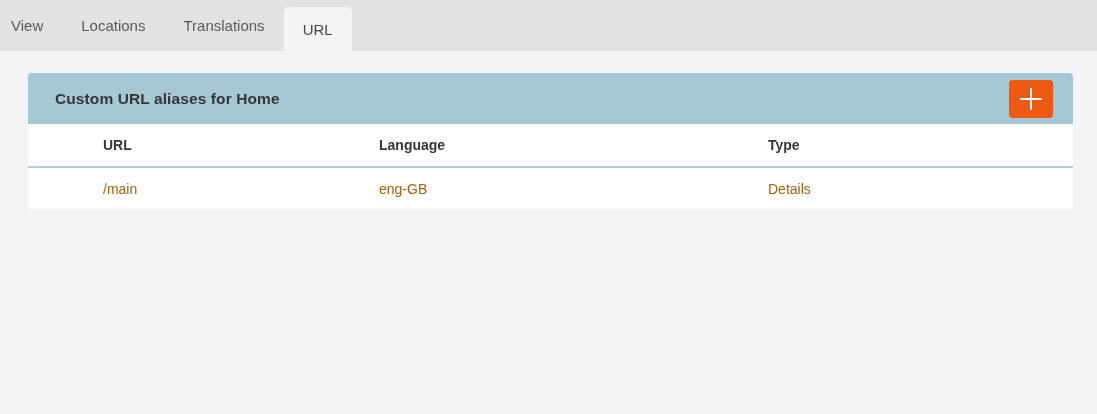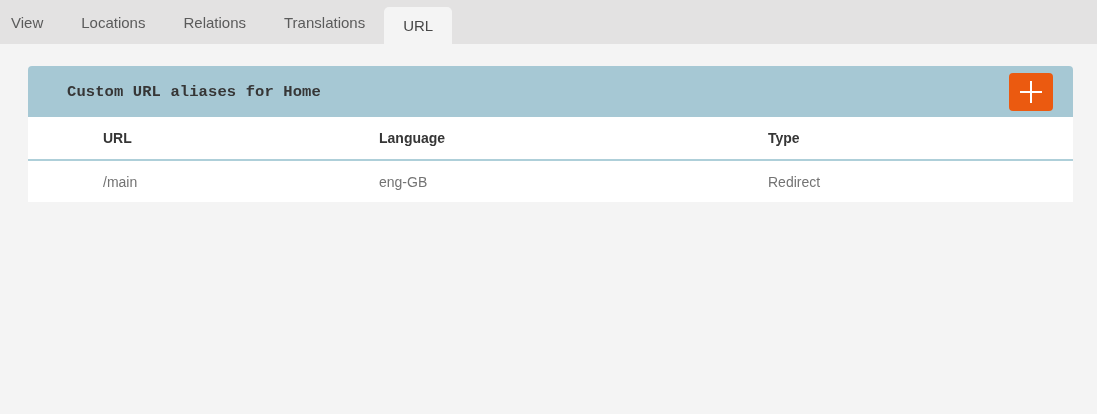--- a/index.html
+++ b/index.html
@@ -7,21 +7,21 @@
   body {
     width: 1097px;
     height: 414px;
     background: var(--page-bg, #f4f4f4);
     font-family: "Liberation Sans", sans-serif;
     overflow: hidden;
   }
 
   
   .tabbar {
-    height: 44px;
+    height: 51px;
     background: var(--tabbar-bg, #e3e2e2);
     display: flex;
     align-items: stretch;
   }
   .tab {
     display: flex;
     align-items: center;
     padding: 0 19px;
     font-size: 15px;
     color: #5b5b5b;
@@ -44,26 +44,25 @@
   .panel-header {
     height: 51px;
     background: var(--panel-header, #a6c8d4);
     border-radius: 4px 4px 0 0;
     display: flex;
     align-items: center;
     justify-content: space-between;
     padding: 0 20px 0 21px;
   }
   .panel-title {
-    margin: 18px;
+    margin: 6px;
     font-size: 15.5px;
     font-weight: bold;
     color: #363636;
     letter-spacing: 0.1px;
-    font-family: Liberation Mono, monospace;
   }
   .add-btn {
     width: 44px;
     height: 38px;
     background: var(--add-button, #eb5a10);
     border: none;
     border-radius: 4px;
     display: flex;
     align-items: center;
     justify-content: center;
@@ -84,40 +83,39 @@
     padding: 0;
     font-size: 14px;
     overflow: hidden;
   }
   th {
     font-weight: bold;
     color: #363636;
     height: 43px;
     border-bottom: 2px solid var(--table-head-border, #aecfd9);
   }
-  td { color: #737373; height: 42px; }
+  td { color: #a16207; height: 42px; }
 
   .table-aliases col.c1 { width: 351px; }
   .table-aliases col.c2 { width: 389px; }
   .table-aliases th:first-child,
   .table-aliases td:first-child { padding-left: 75px; }
 
   .table-system col.c1 { width: 421px; }
   .table-system th:first-child,
   .table-system td:first-child { padding-left: 24px; }
 </style>
 </head>
 <body>
 
 <div>
 
   <nav class="tabbar">
     <div class="tab">View</div>
     <div class="tab">Locations</div>
-    <div class="tab">Relations</div>
     <div class="tab">Translations</div>
     <div class="tab active">URL</div>
   </nav>
 
   <main class="content">
 
     <section class="panel">
       <header class="panel-header">
         <h2 class="panel-title">Custom URL aliases for Home</h2>
         <button class="add-btn">
@@ -137,21 +135,21 @@
           <tr>
             <th>URL</th>
             <th>Language</th>
             <th>Type</th>
           </tr>
         </thead>
         <tbody>
           <tr>
             <td>/main</td>
             <td>eng-GB</td>
-            <td>Redirect</td>
+            <td>Details</td>
           </tr>
         </tbody>
       </table>
     </section>
 
 
   </main>
 </div>
 
 </body></html>

